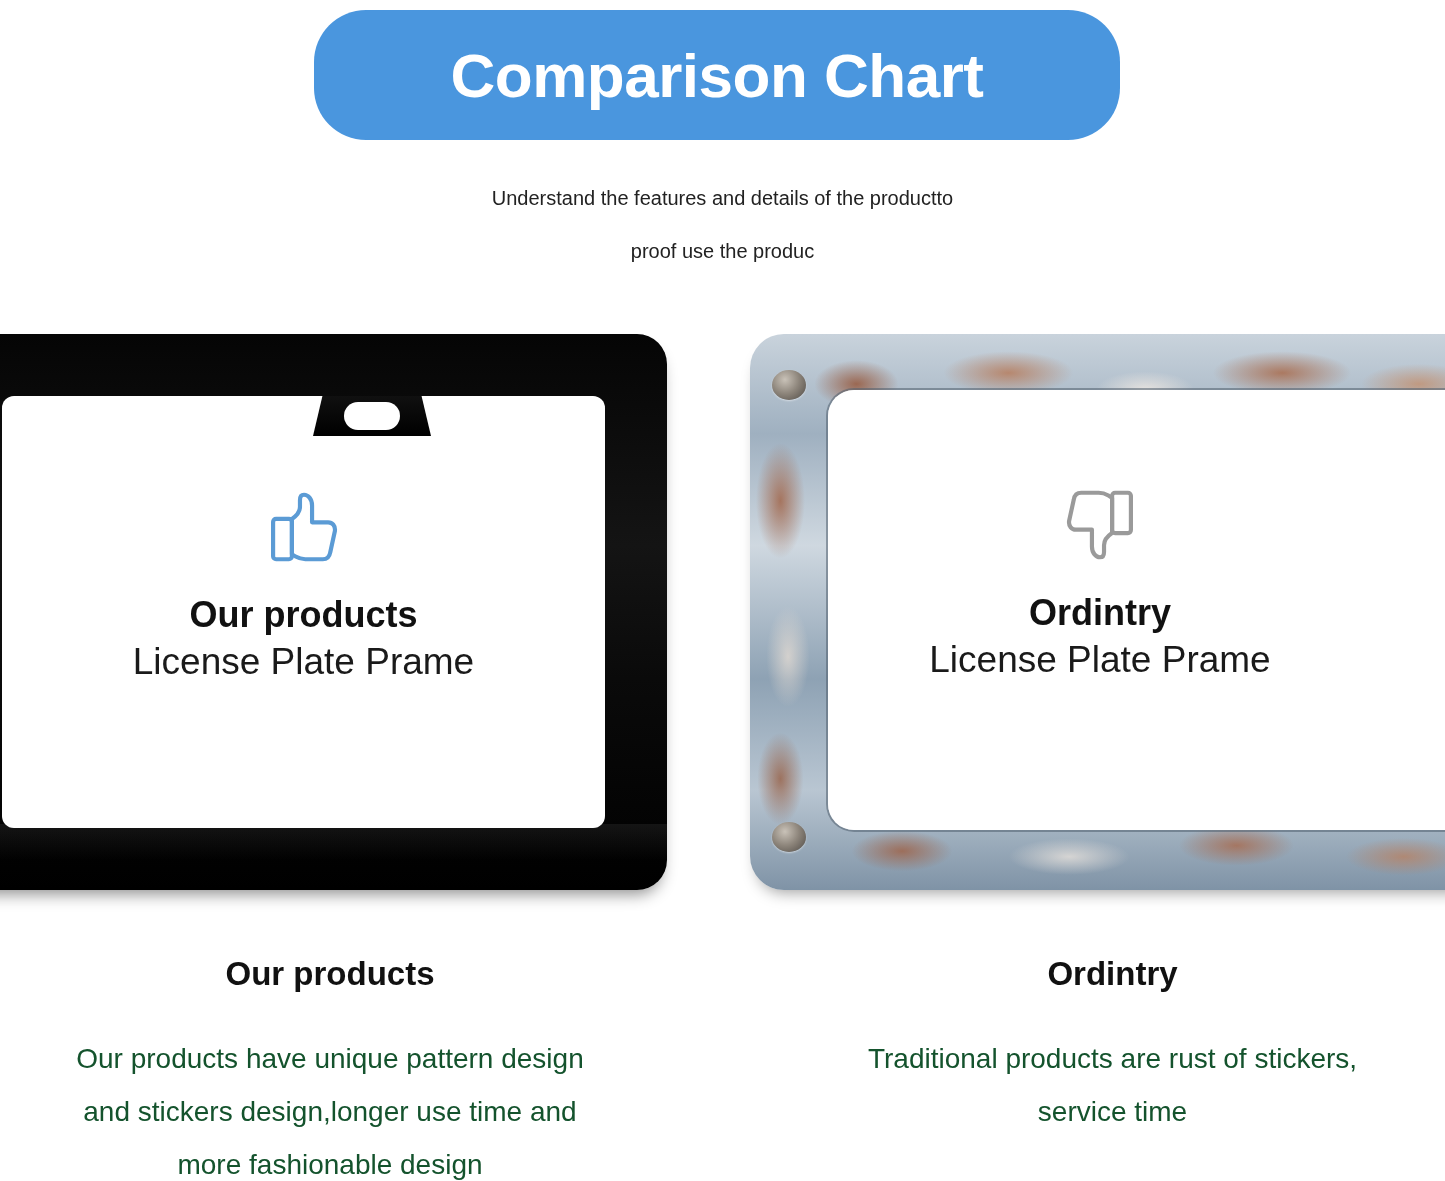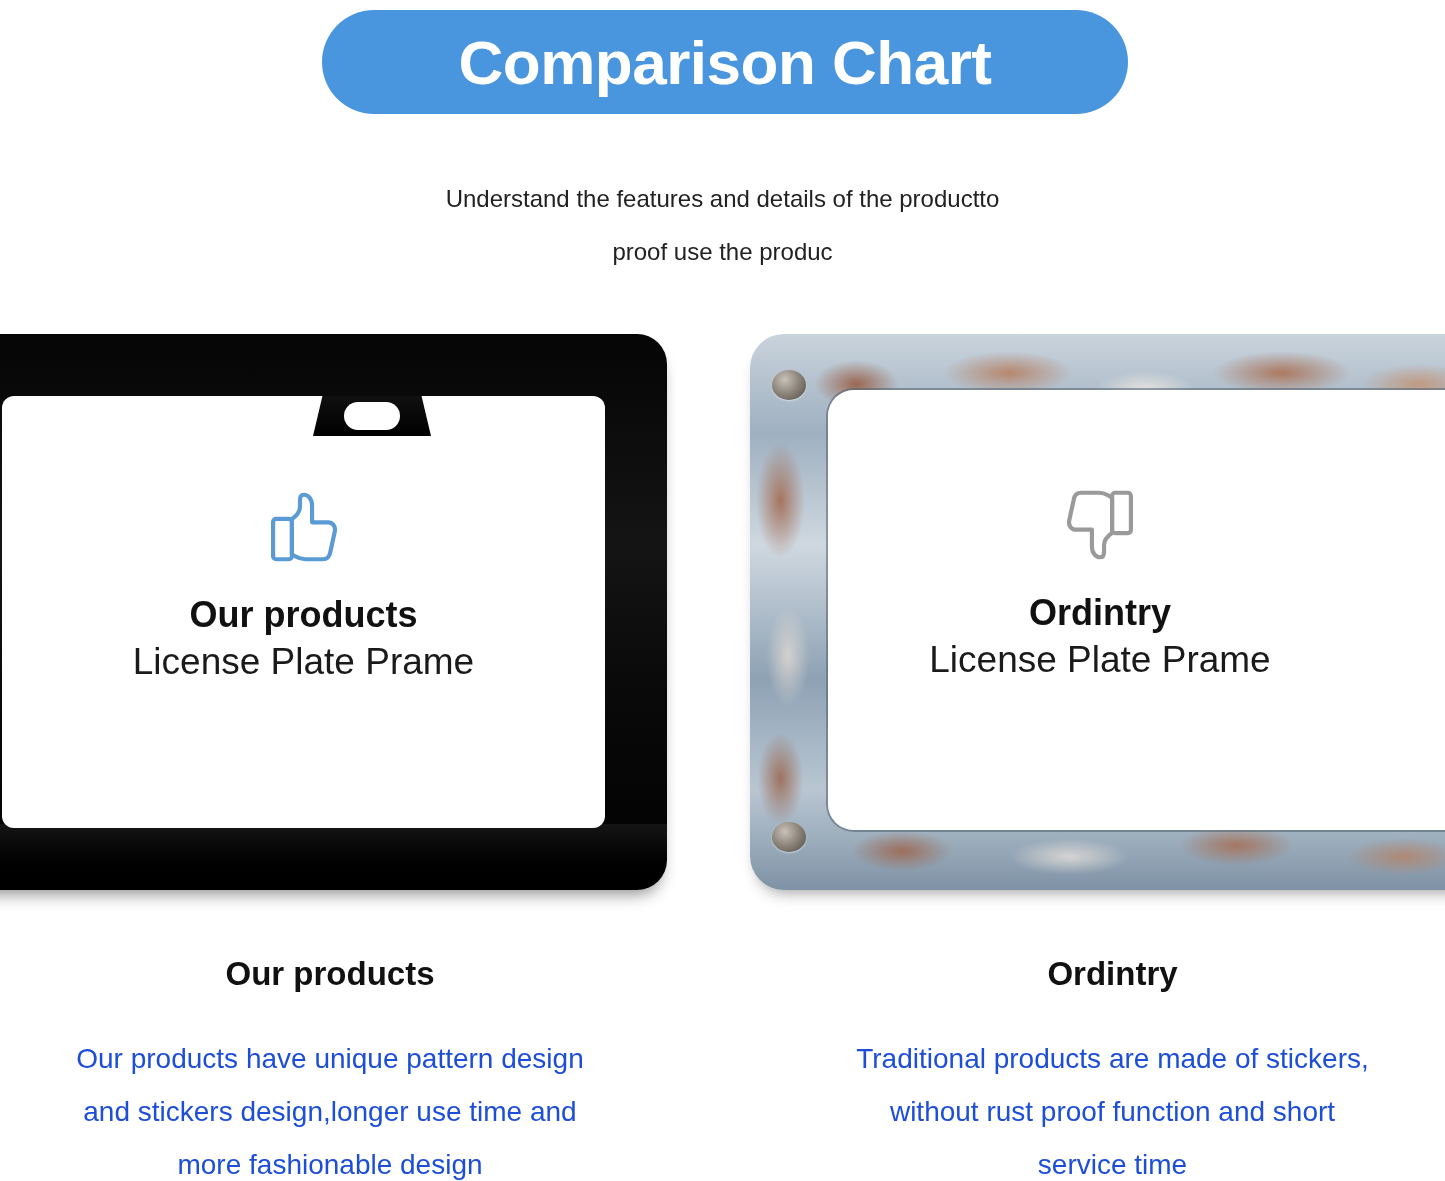--- a/index.html
+++ b/index.html
@@ -12,24 +12,24 @@
     height: 1181px;
     position: relative;
     overflow: hidden;
     font-family: "Liberation Sans", sans-serif;
     color: #111111;
   }
 
   
   #header-banner {
     position: absolute;
-    left: 322px;
+    left: 314px;
     top: 10px;
     width: 806px;
-    height: 104px;
+    height: 130px;
     background: #4a96de;
     border-radius: 52px;
     display: flex;
     align-items: center;
     justify-content: center;
   }
   #header-title {
     font-size: 62px;
     font-weight: bold;
     color: #ffffff;
@@ -40,21 +40,21 @@
 
   
   #subtitle-block {
     position: absolute;
     left: 0;
     top: 172px;
     width: 1445px;
     text-align: center;
   }
   #subtitle-block .sub-line {
-    font-size: 24px;
+    font-size: 20px;
     color: #222222;
     line-height: 53px;
     white-space: nowrap;
   }
 
   
   #frames-row {
     position: absolute;
     left: 0;
     top: 330px;
@@ -225,21 +225,21 @@
     font-weight: bold;
     color: #111111;
     margin: 14px 0 0 0;
     line-height: 1.2;
   }
   .desc-body {
     margin: 38px 0 0 0;
   }
   .desc-body .desc-line {
     font-size: 28px;
-    color: #1d4ed8;
+    color: #14532d;
     line-height: 53px;
     white-space: nowrap;
   }
 </style>
 </head>
 <body>
 
 <div id="header-banner">
   <span id="header-title">Comparison Chart</span>
 </div>
@@ -293,19 +293,18 @@
     <div class="desc-body">
       <div class="desc-line">Our products have unique pattern design</div>
       <div class="desc-line">and stickers design,longer use time and</div>
       <div class="desc-line">more fashionable design</div>
     </div>
   </div>
 
   <div class="desc-col" id="desc-col-right">
     <p class="desc-title">Ordintry</p>
     <div class="desc-body">
-      <div class="desc-line">Traditional products are made of stickers,</div>
-      <div class="desc-line">without rust proof function and short</div>
+      <div class="desc-line">Traditional products are rust of stickers,</div>
       <div class="desc-line">service time</div>
     </div>
   </div>
 
 </div>
 
 </body></html>

